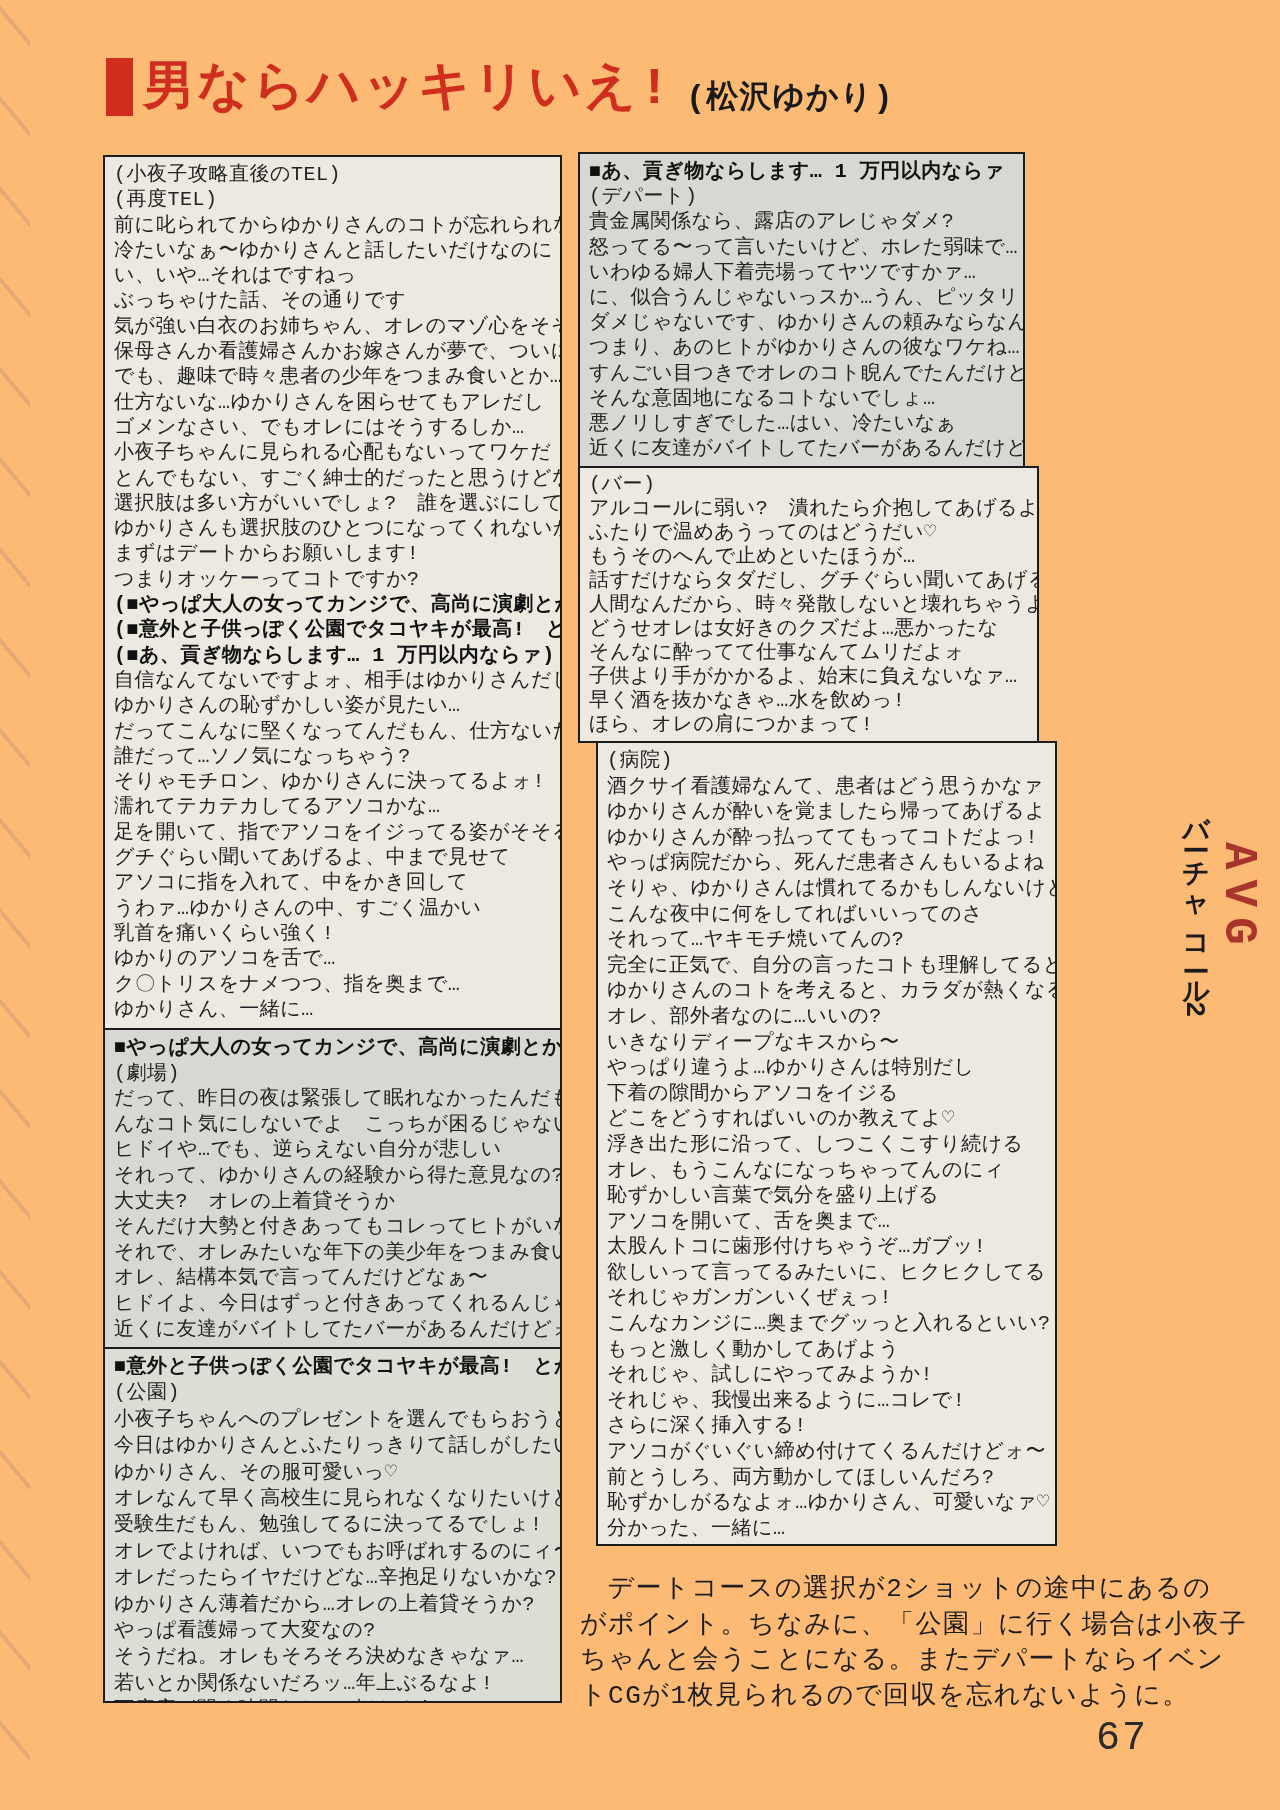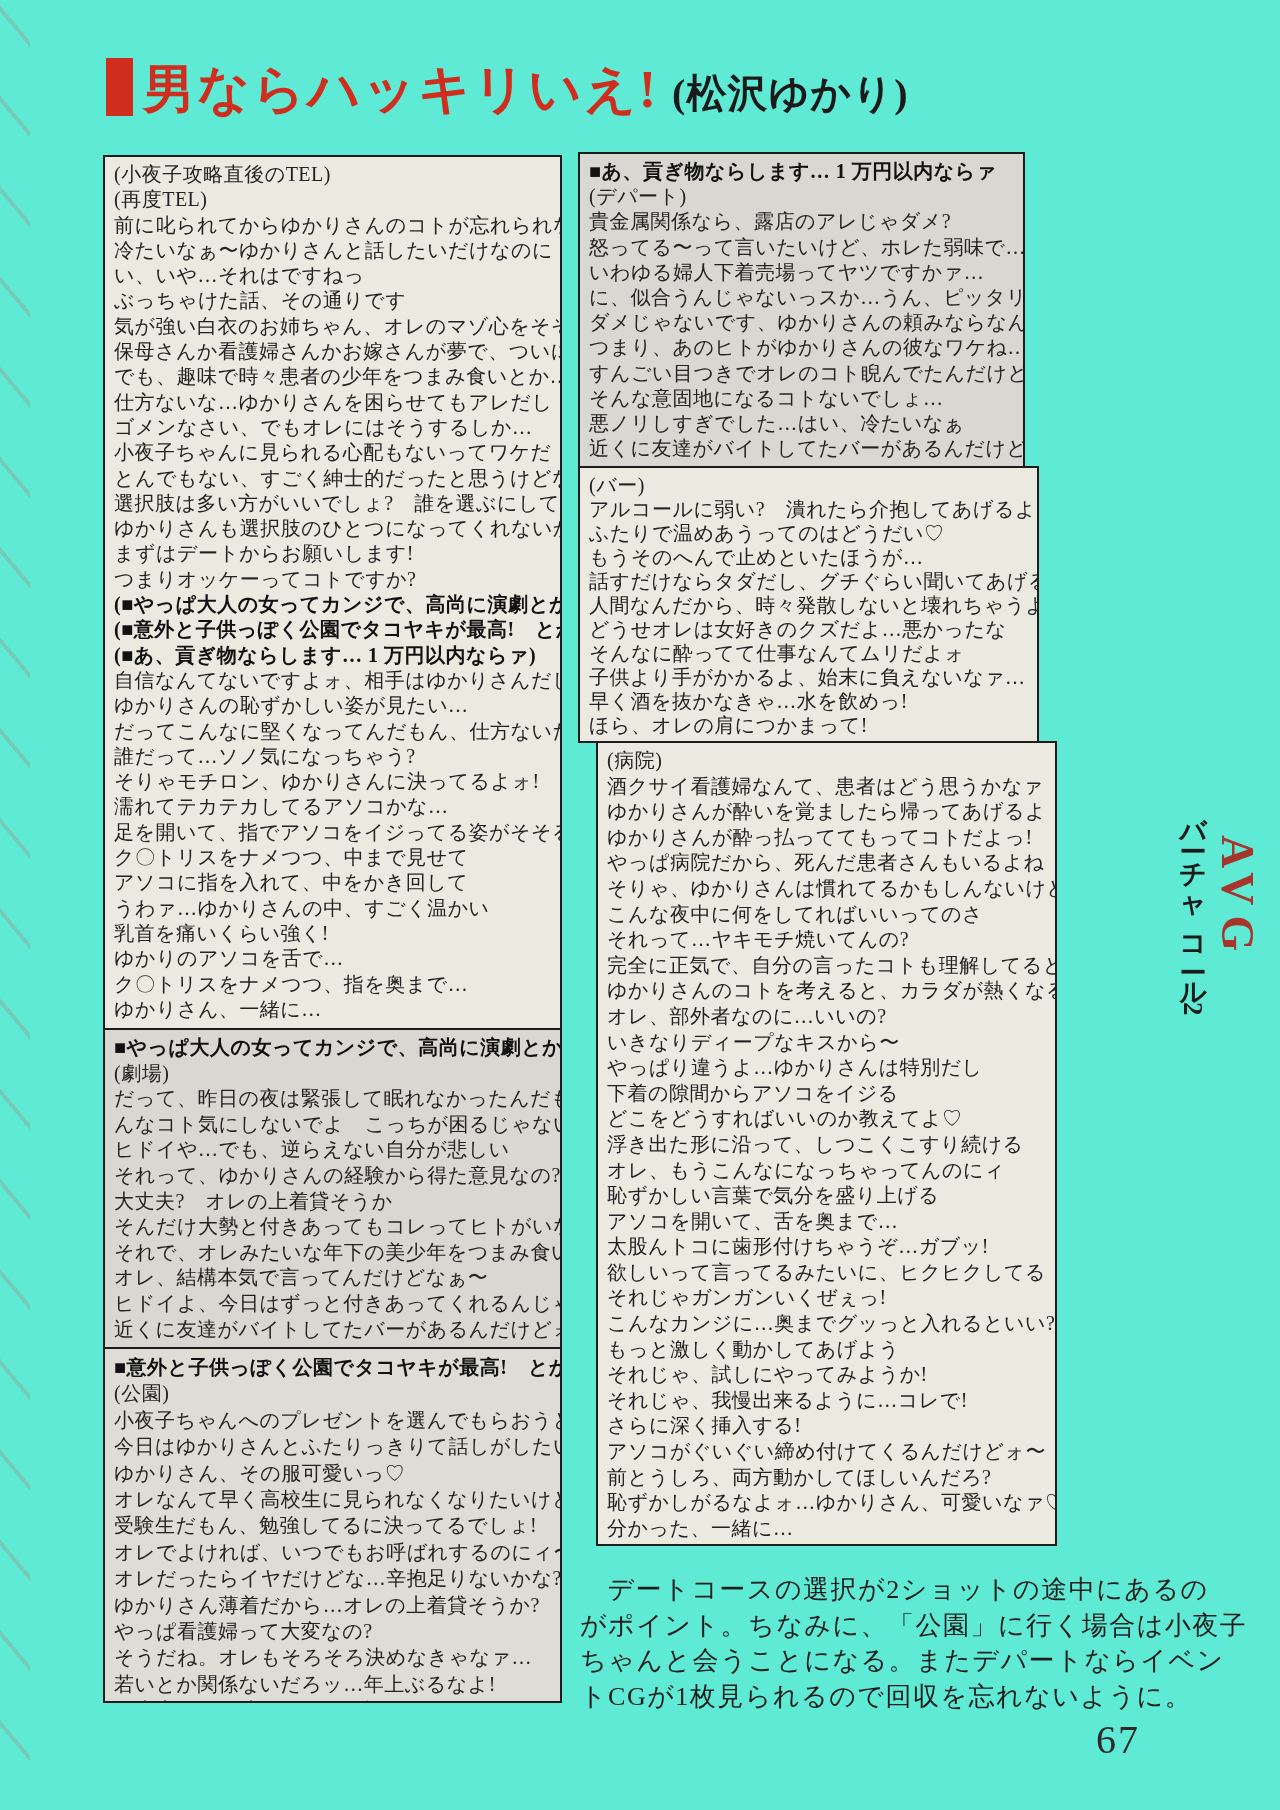--- a/index.html
+++ b/index.html
@@ -1,33 +1,33 @@
 <!DOCTYPE html>
 <html><head>
 <meta charset="utf-8">
 <style>
   html,body{margin:0;padding:0;}
   body{background:#888;}
   #page{
     position:relative;
     width:1280px;height:1810px;
-    background:#5eead4;
-    font-family:Liberation Serif, serif;
+    background:#fdba74;
+    font-family:Liberation Mono, monospace;
     overflow:hidden;
   }
   
   .edge-artifact{
     position:absolute;left:0;top:0;width:30px;height:100%;
     background:repeating-linear-gradient(50deg,transparent 0 54px,rgba(170,130,120,0.30) 54px 58px);
   }
   
   .title-wrap{position:absolute;left:106px;top:58px;display:flex;align-items:flex-end;}
   .title-bullet{width:27px;height:58px;background:#cf2e1f;margin-right:10px;}
   .title-red{color:#cf2e1f;font-size:52px;font-weight:bold;letter-spacing:2px;line-height:1;}
-  .title-black{color:#1a1a1a;font-size:40px;font-weight:bold;margin-left:14px;line-height:1.1;letter-spacing:1px;}
+  .title-black{color:#1a1a1a;font-size:32px;font-weight:bold;margin-left:14px;line-height:1.1;letter-spacing:1px;}
   
   .tbox{
     position:absolute;box-sizing:border-box;
     border:2px solid #1c1c1c;
     padding:5px 9px 4px 9px;
     background:#ece9e1;
     overflow:hidden;
   }
   .tbox.gray{background:#d8d7d1;}
   .tbox.gray2{background:#dddcd5;}
@@ -95,21 +95,21 @@
       <div class="line bold">(■やっぱ大人の女ってカンジで、高尚に演劇とかかなぁ)</div>
       <div class="line bold">(■意外と子供っぽく公園でタコヤキが最高!　とか?)</div>
       <div class="line bold">(■あ、貢ぎ物ならします… 1 万円以内ならァ)</div>
       <div class="line">自信なんてないですよォ、相手はゆかりさんだし</div>
       <div class="line">ゆかりさんの恥ずかしい姿が見たい…</div>
       <div class="line">だってこんなに堅くなってんだもん、仕方ないだろ!</div>
       <div class="line">誰だって…ソノ気になっちゃう?</div>
       <div class="line">そりゃモチロン、ゆかりさんに決ってるよォ!</div>
       <div class="line">濡れてテカテカしてるアソコかな…</div>
       <div class="line">足を開いて、指でアソコをイジってる姿がそそるなぁ</div>
-      <div class="line">ク〇トリスをナメつつ、中まで見せて</div>
+      <div class="line">グチぐらい聞いてあげるよ、中まで見せて</div>
       <div class="line">アソコに指を入れて、中をかき回して</div>
       <div class="line">うわァ…ゆかりさんの中、すごく温かい</div>
       <div class="line">乳首を痛いくらい強く!</div>
       <div class="line">ゆかりのアソコを舌で…</div>
       <div class="line">ク〇トリスをナメつつ、指を奥まで…</div>
       <div class="line">ゆかりさん、一緒に…</div>
     </div>
   <div id="box-l2" class="tbox gray">
       <div class="line bold">■やっぱ大人の女ってカンジで、高尚に演劇とかかなぁ</div>
       <div class="line">(劇場)</div>

